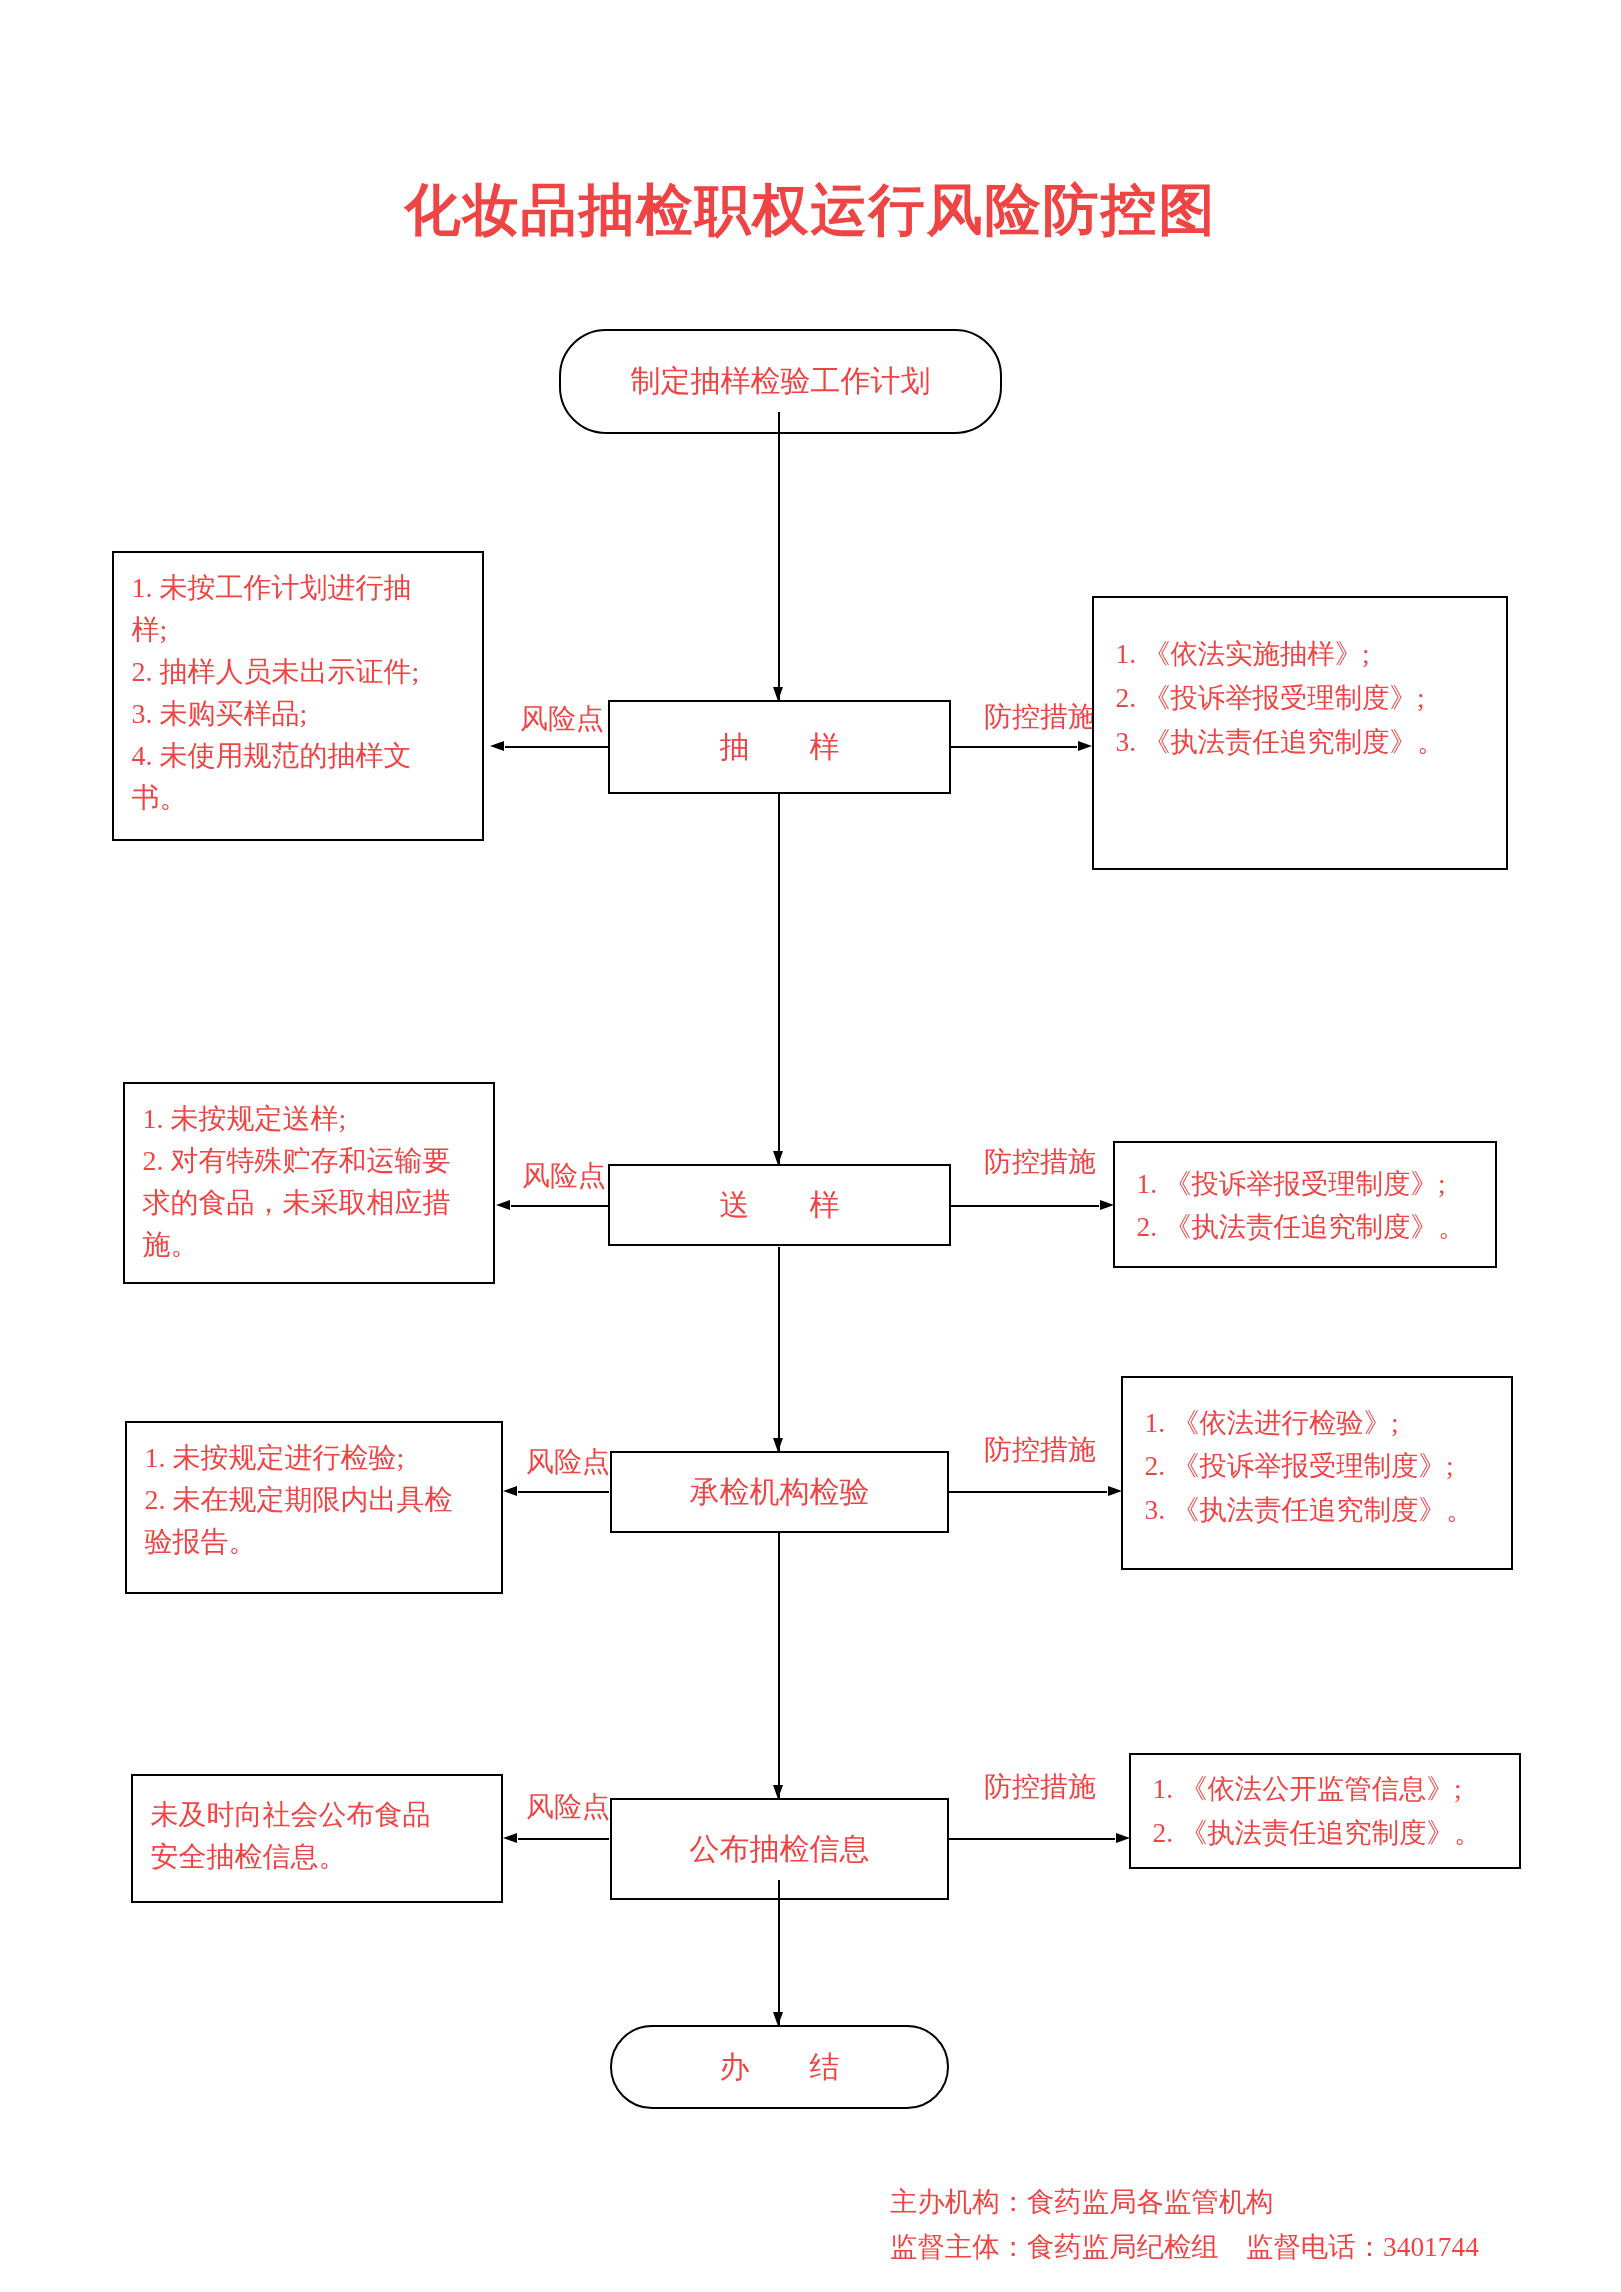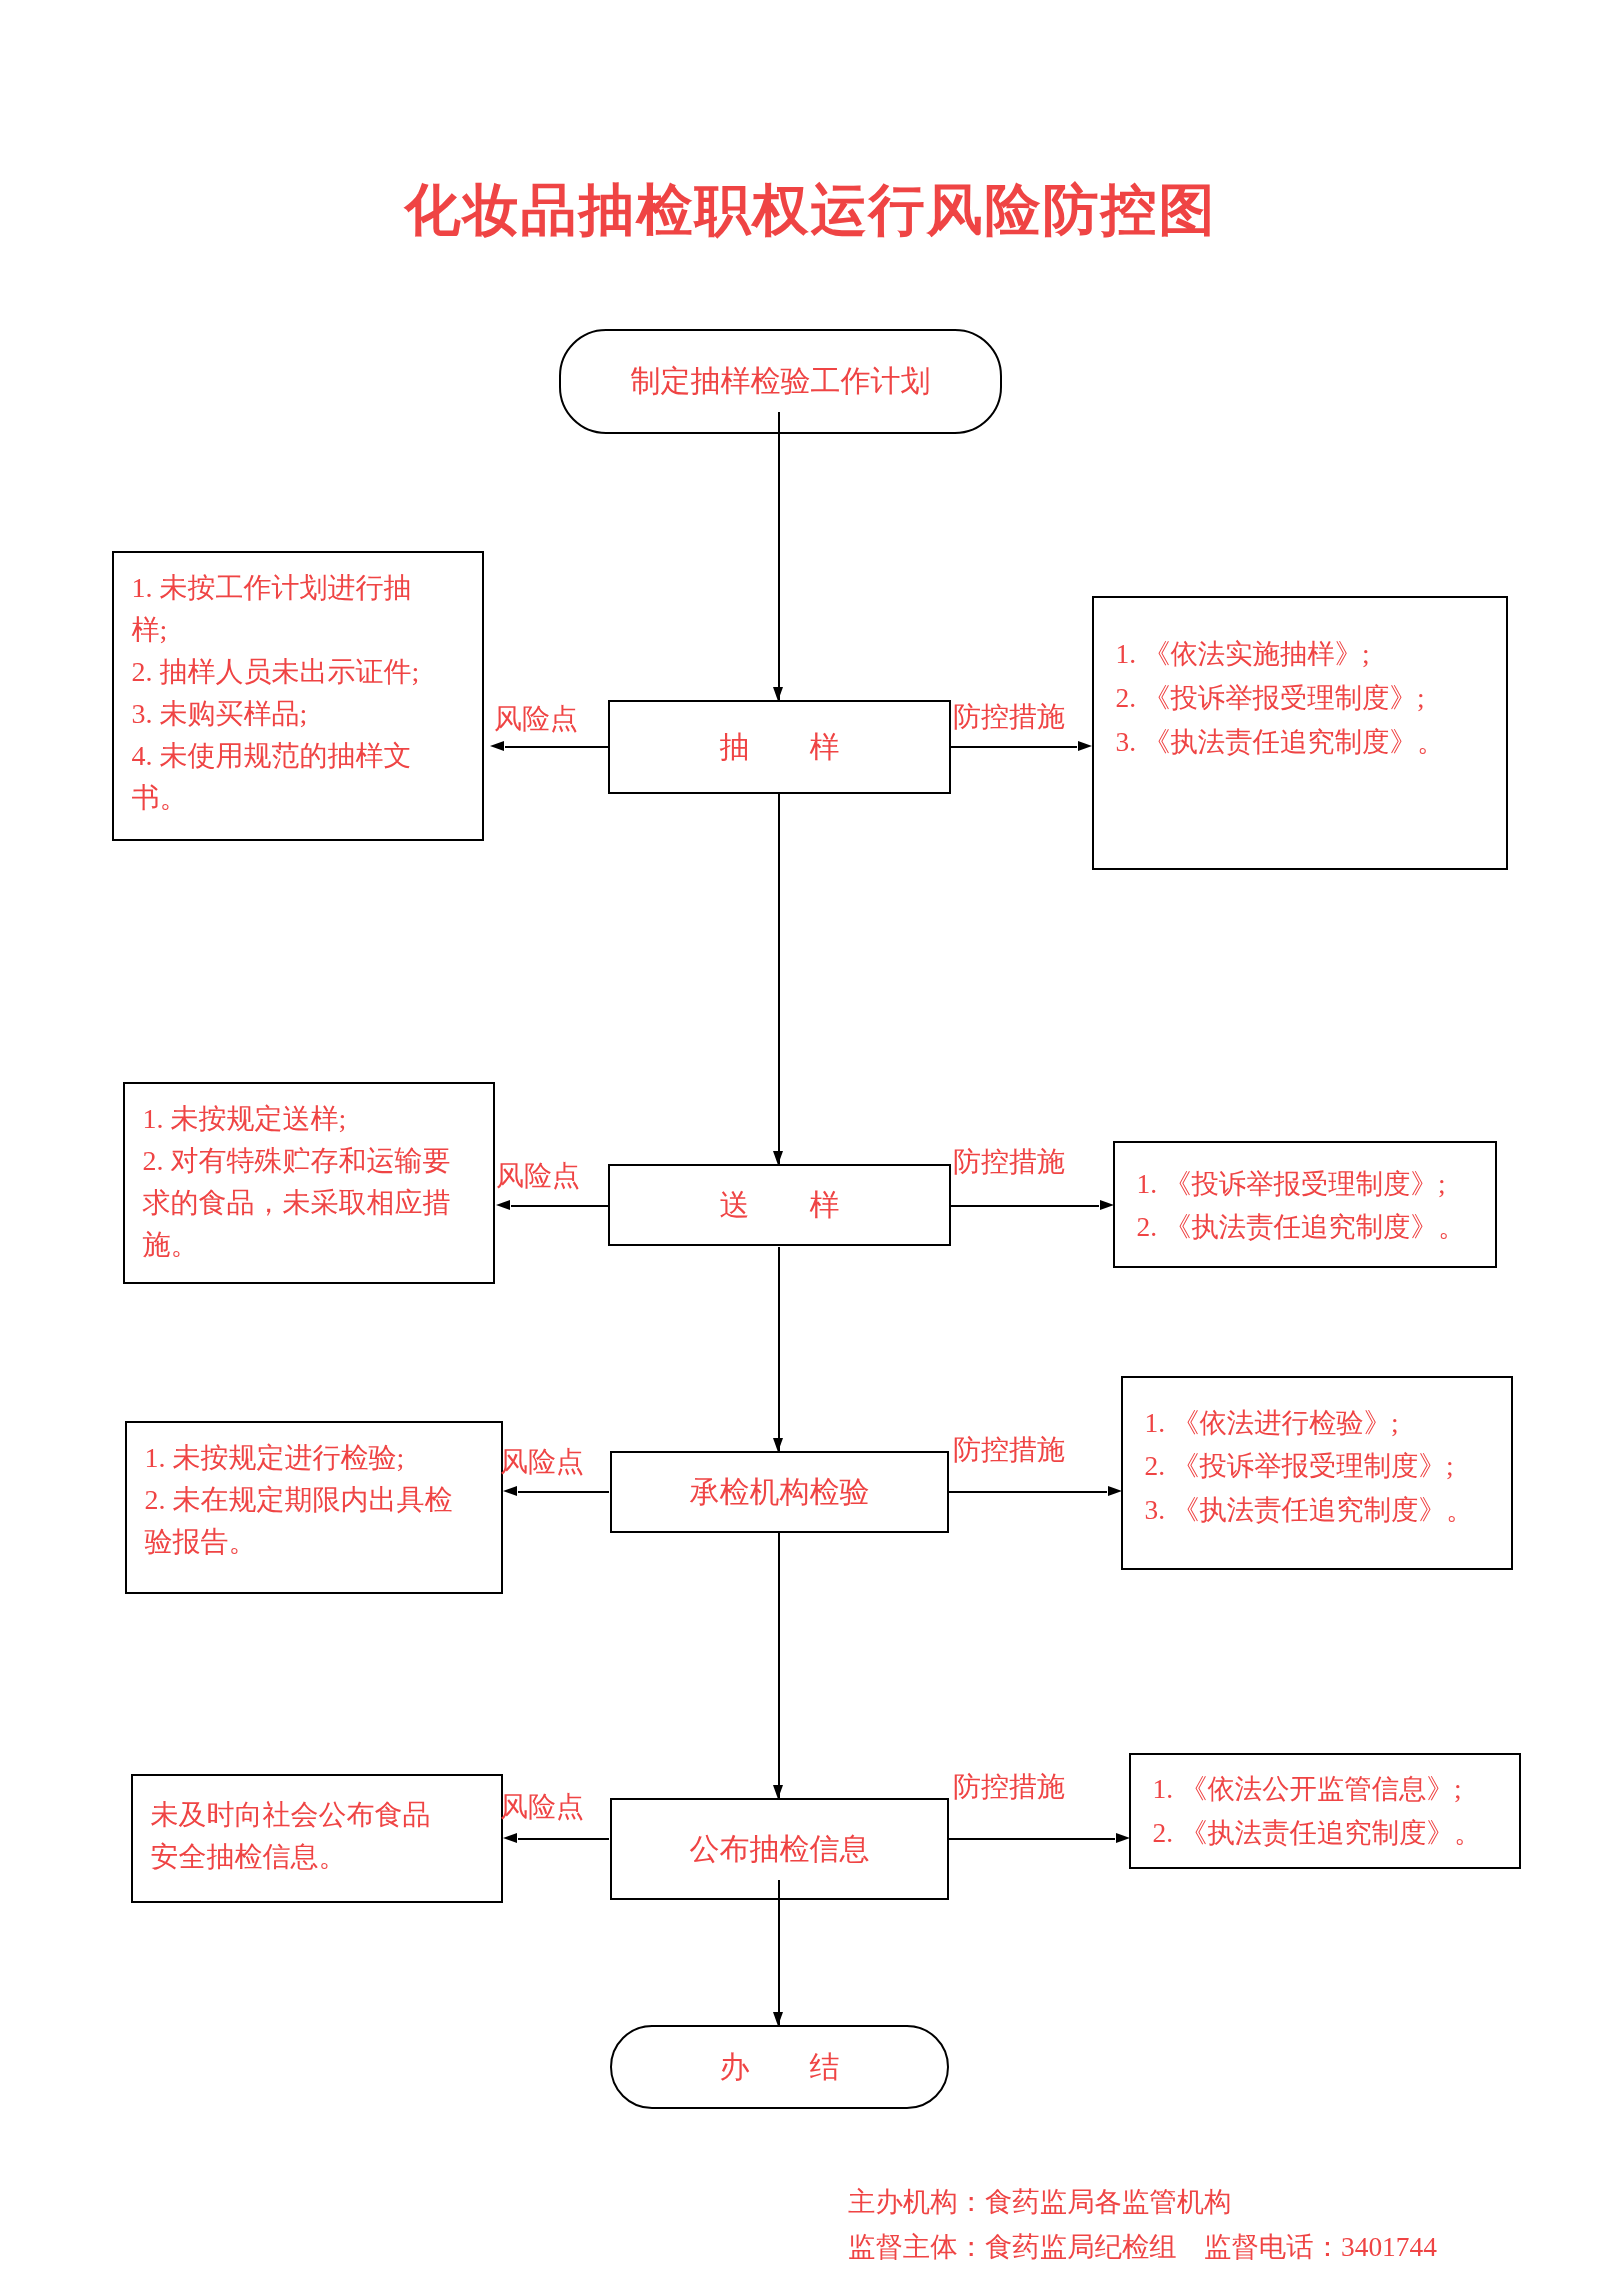--- a/index.html
+++ b/index.html
@@ -41,21 +41,21 @@
     padding: 13.7px 17.6px;
   }
   .ctrl {
     font-size: 27.4px;
     line-height: 1.6;
     padding: 19.6px 21.6px;
   }
   .flowlabel {
     position: absolute;
     font-size: 28px;
-    text-align: left;
+    text-align: right;
     white-space: nowrap;
   }
   .varrow { position: absolute; width: 2px; background: #000; }
   .varrow::after {
     content: ""; position: absolute; bottom: -1px; left: -4.9px;
     width: 0; height: 0;
     border-left: 5.9px solid transparent; border-right: 5.9px solid transparent;
     border-top: 14.7px solid #000;
   }
   .harrow { position: absolute; height: 2px; background: #000; }
@@ -64,21 +64,21 @@
     width: 0; height: 0;
     border-top: 5.9px solid transparent; border-bottom: 5.9px solid transparent;
     border-right: 14.7px solid #000;
   }
   .harrow.to-right::after {
     content: ""; position: absolute; right: -14.7px; top: -4.9px;
     width: 0; height: 0;
     border-top: 5.9px solid transparent; border-bottom: 5.9px solid transparent;
     border-left: 14.7px solid #000;
   }
-  .footer-line { position: absolute; font-size: 27.4px; white-space: pre; }
+  .footer-line { position: absolute; font-size: 27.4px; white-space: pre; margin-left: 42px; }
 </style>
 </head>
 <body>
 
 <div class="page">
 
   <div class="title">化妆品抽检职权运行风险防控图</div>
 
   <div class="box node stadium" style="left:559px;top:329px;width:443px;height:105px;">
     <span>制定抽样检验工作计划</span>

